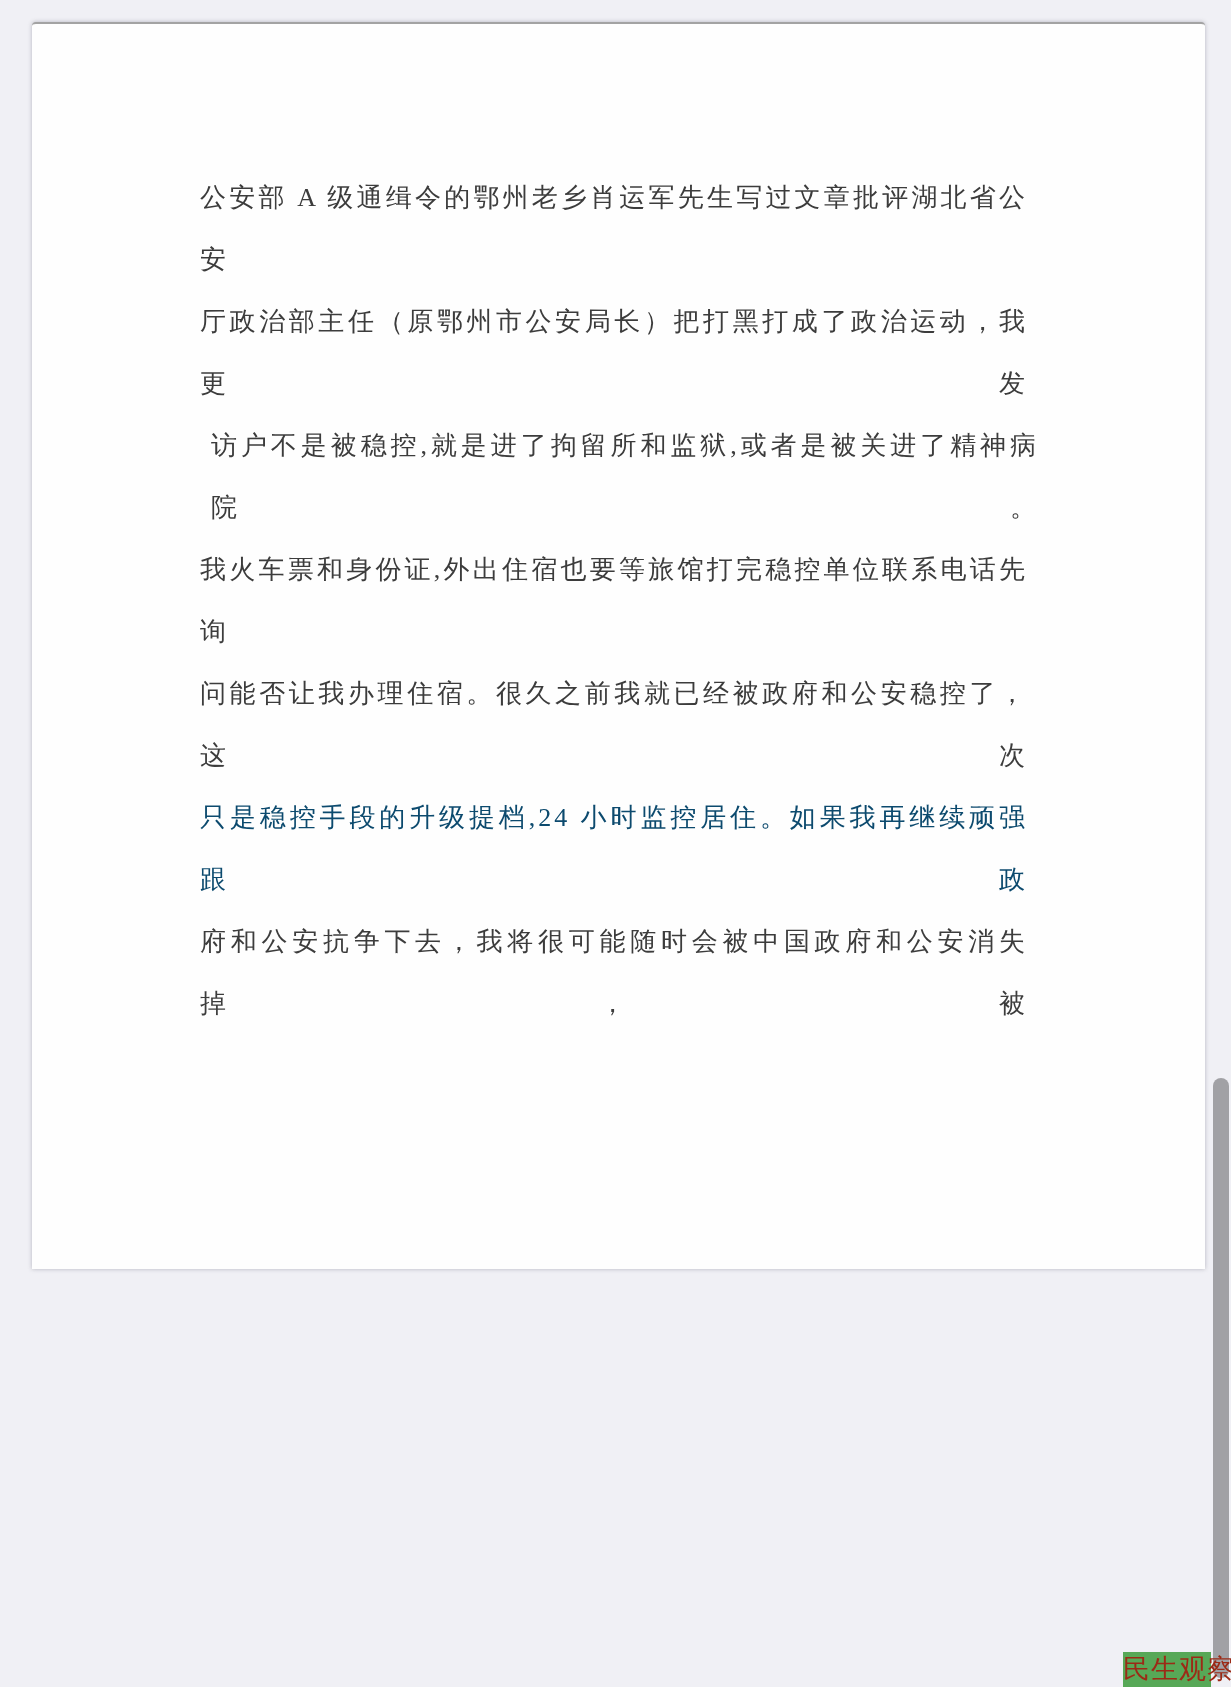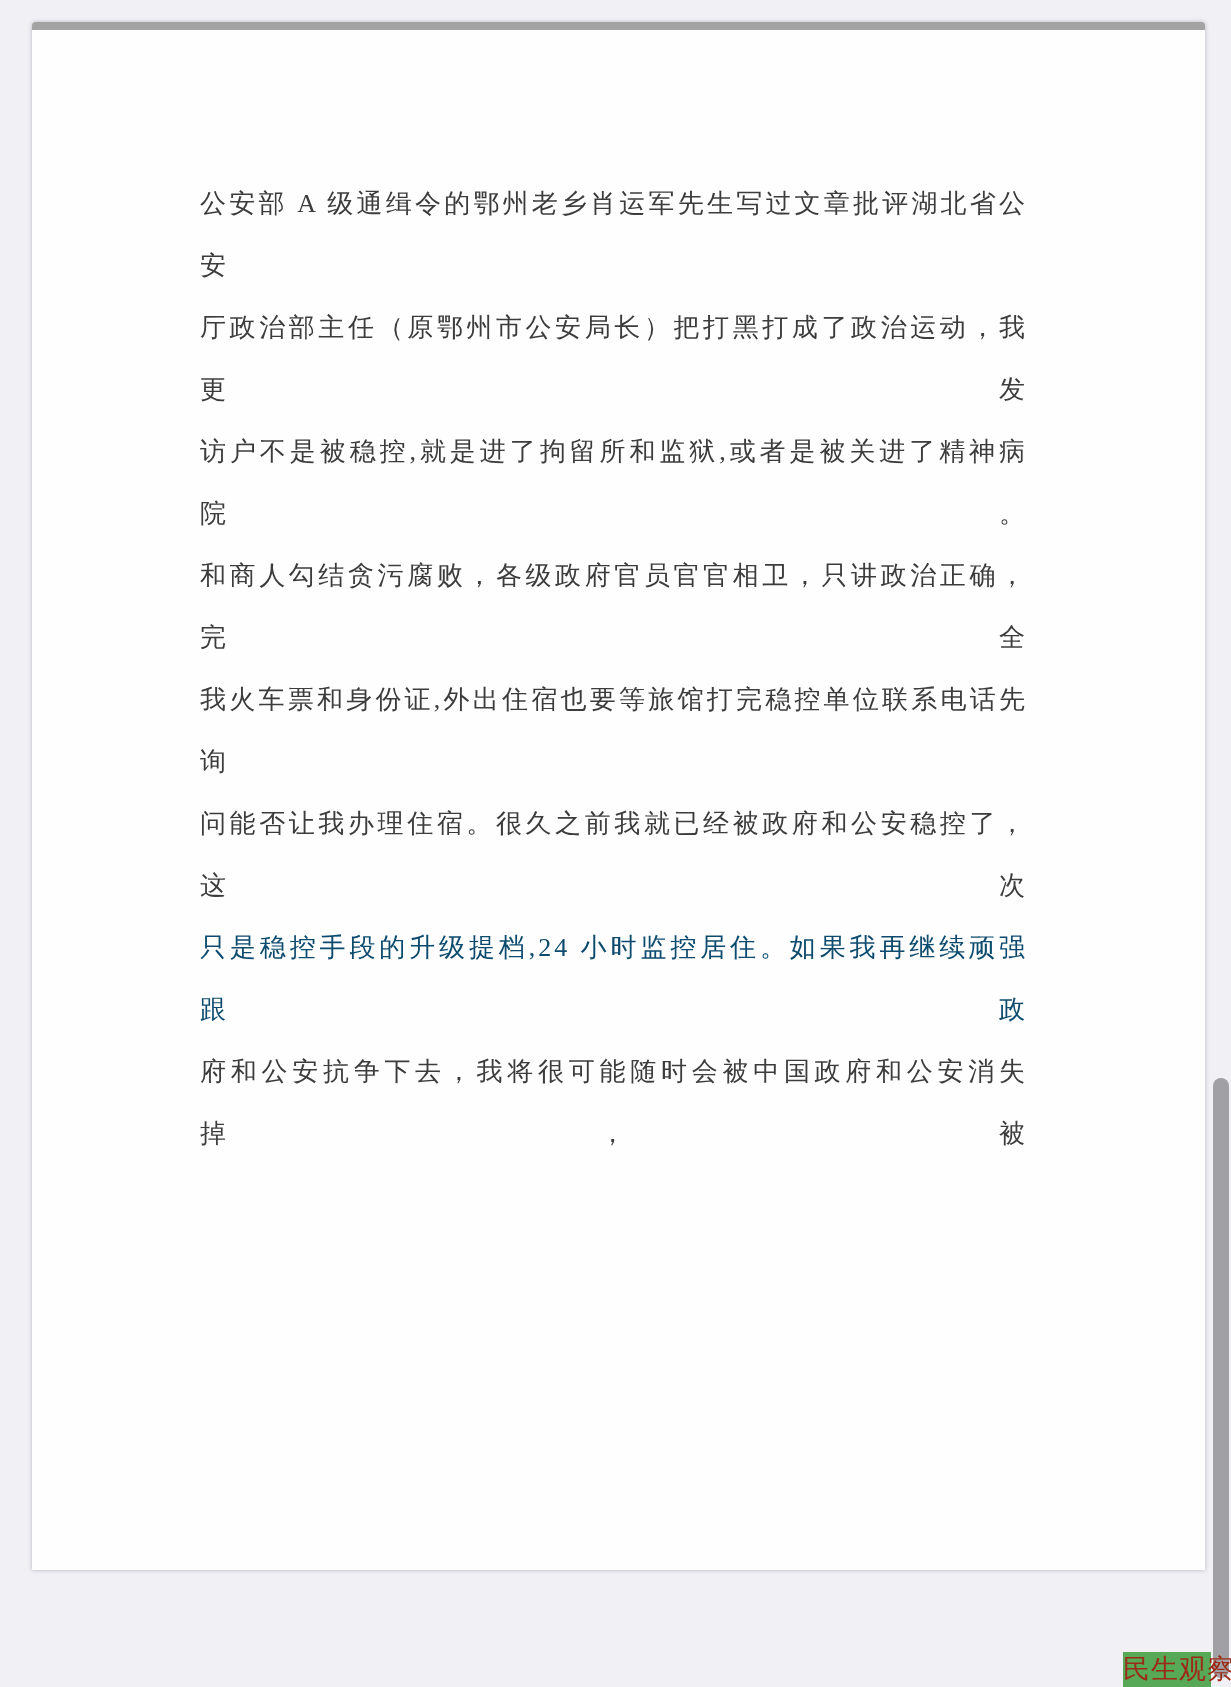--- a/index.html
+++ b/index.html
@@ -7,23 +7,23 @@
     margin: 0; padding: 0;
     width: 1231px; height: 1687px;
     overflow: hidden;
     font-family: "Liberation Serif", "DejaVu Serif", serif;
   }
   body { position: relative; background: #f0f0f5; }
 
   .page {
     position: absolute;
     left: 32px; top: 22px;
-    width: 1173px; height: 1548px;
+    width: 1173px; height: 1247px;
     background: #fefefe;
-    border-top: 8px solid #a3a3a3;
+    border-top: 2px solid #a3a3a3;
     border-radius: 4px 4px 0 0;
     box-shadow: 0 0 4px rgba(110,110,125,0.45);
   }
 
   .textblock {
     position: absolute;
     left: 168px; top: 143px;
     width: 828px;
   }
   .line {
@@ -61,22 +61,21 @@
     white-space: nowrap;
   }
 </style>
 </head>
 <body style="background: rgb(240, 240, 245);">
 
 <div class="page" style="background: rgb(254, 254, 254);">
   <div class="textblock">
     <div class="line" style="color: rgb(60, 60, 60);">公安部 A 级通缉令的鄂州老乡肖运军先生写过文章批评湖北省公安</div>
     <div class="line" style="color: rgb(60, 60, 60);">厅政治部主任（原鄂州市公安局长）把打黑打成了政治运动，我更发</div>
-    <div class="line" style="color: rgb(60, 60, 60);">访户不是被稳控,就是进了拘留所和监狱,或者是被关进了精神病院。</div>
-    <div class="line" style="color: rgb(60, 60, 60);">和商人勾结贪污腐败，各级政府官员官官相卫，只讲政治正确，完全</div>
+    <div class="line" style="color: rgb(60, 60, 60); margin-left: 11px;">访户不是被稳控,就是进了拘留所和监狱,或者是被关进了精神病院。</div>
     <div class="line" style="color: rgb(60, 60, 60); font-family: Liberation Serif, serif;">我火车票和身份证,外出住宿也要等旅馆打完稳控单位联系电话先询</div>
     <div class="line" style="color: rgb(60, 60, 60);">问能否让我办理住宿。很久之前我就已经被政府和公安稳控了，这次</div>
     <div class="line" style="color: #0c4a6e;">只是稳控手段的升级提档,24 小时监控居住。如果我再继续顽强跟政</div>
     <div class="line" style="color: rgb(60, 60, 60);">府和公安抗争下去，我将很可能随时会被中国政府和公安消失掉，被</div>
 
   </div>
 </div>
 
 <div class="scrollbar-track">
   <div class="scrollbar-thumb" style="background: rgb(161, 161, 165);"></div>

